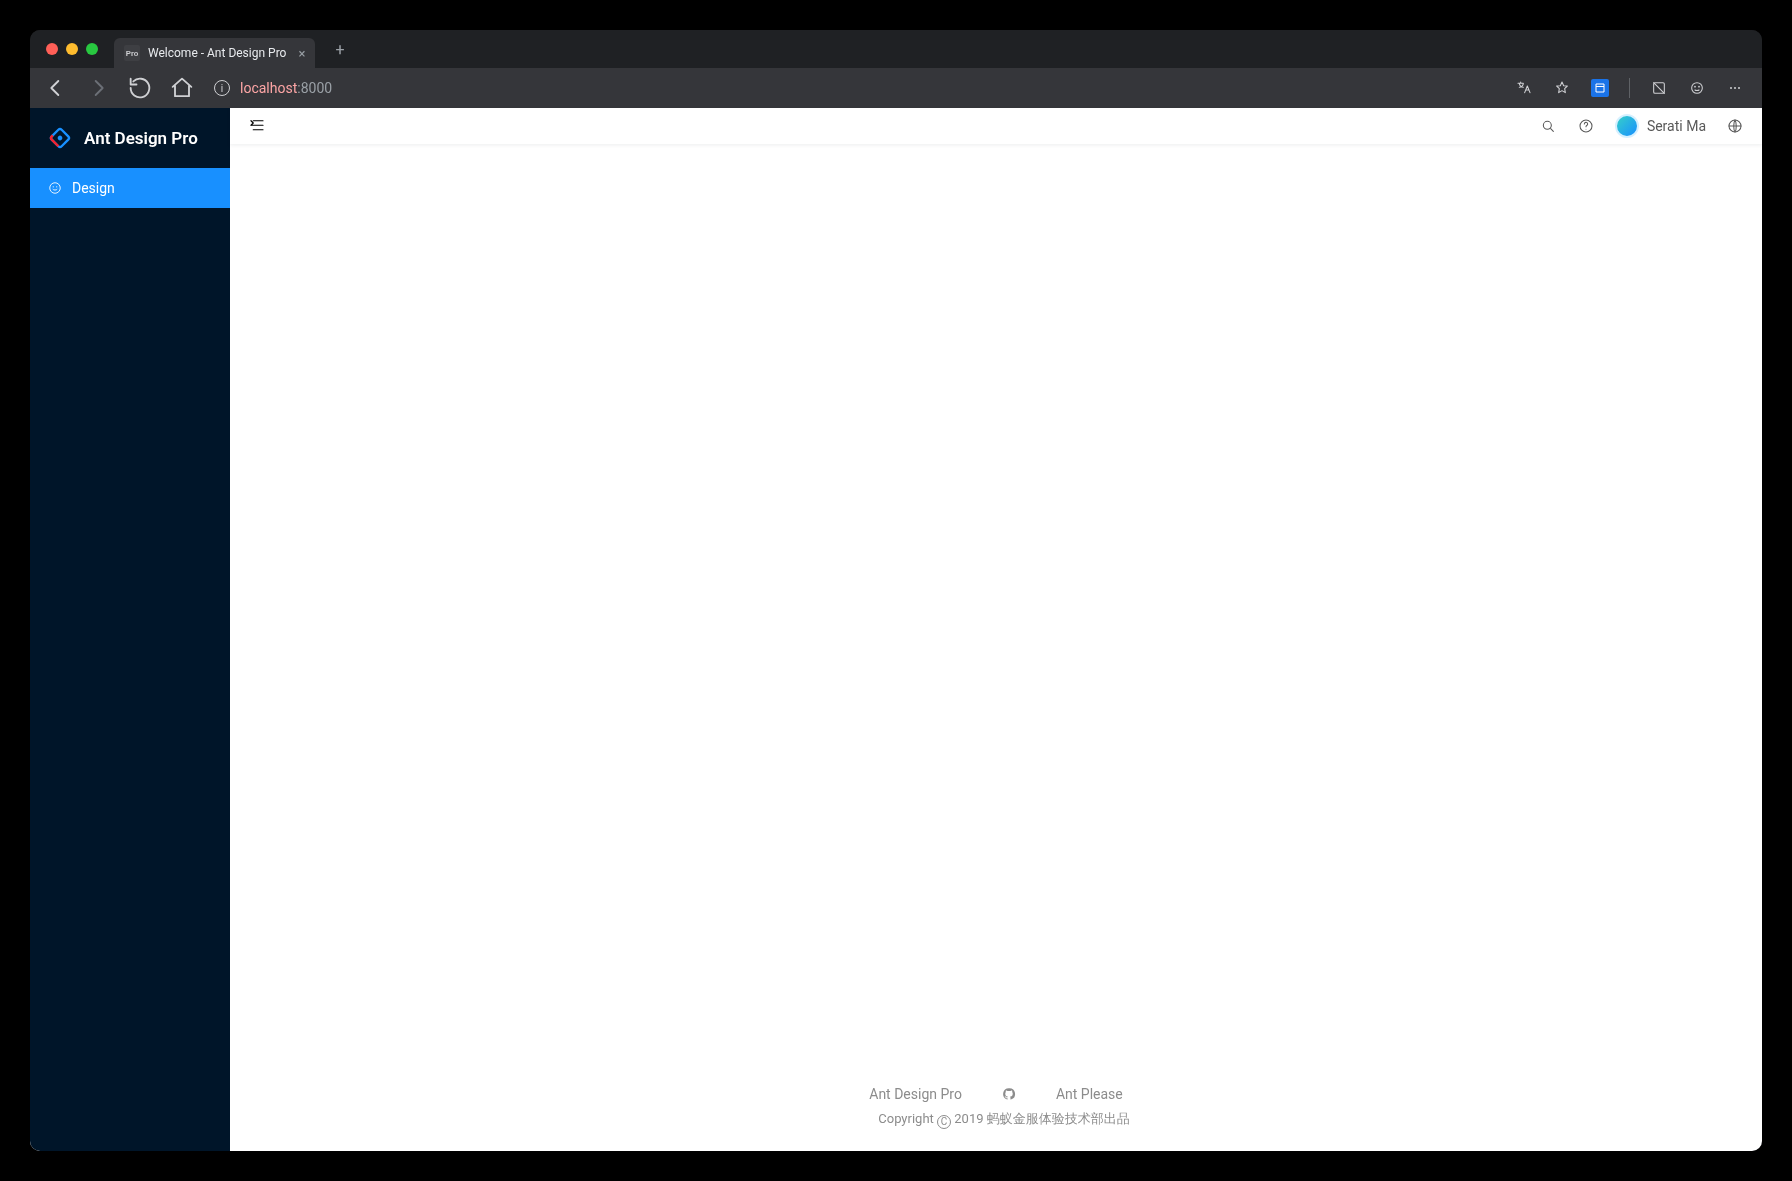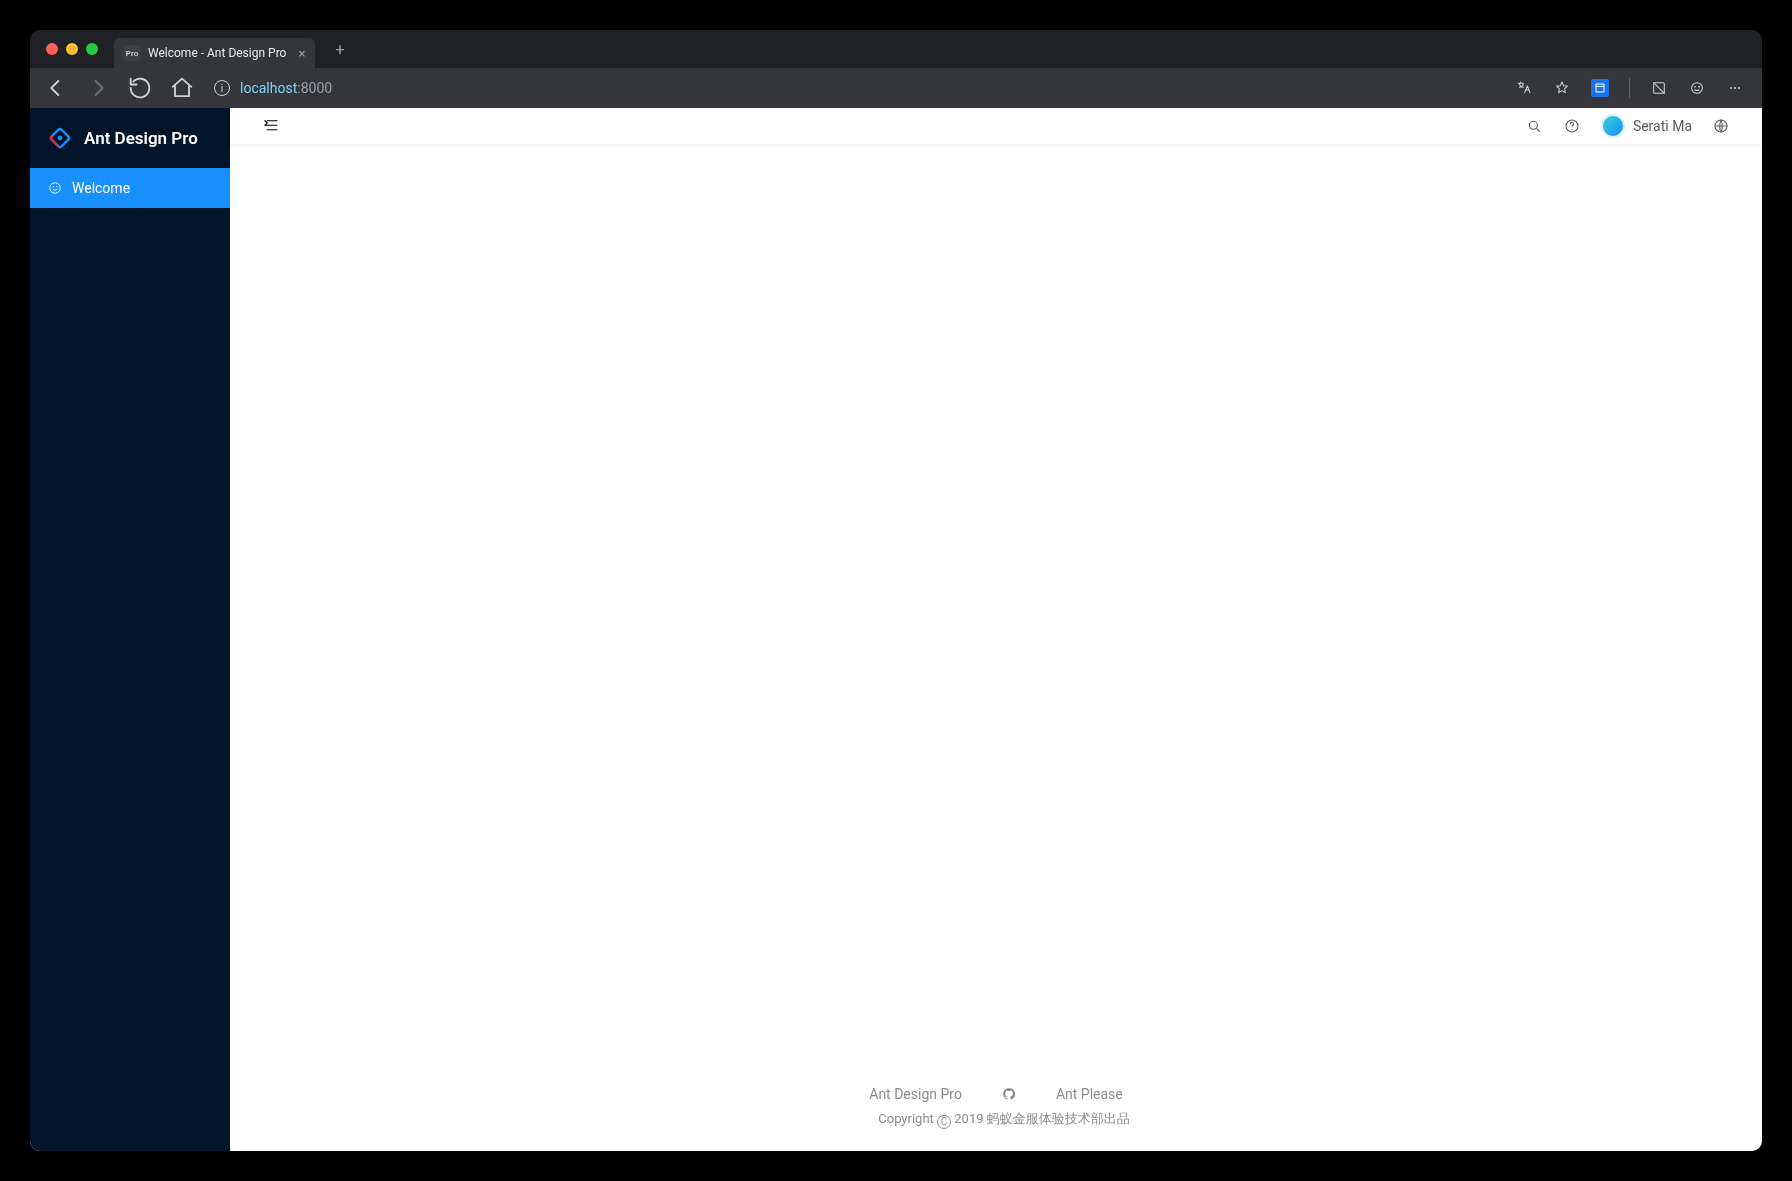--- a/index.html
+++ b/index.html
@@ -18,42 +18,42 @@
     .tab-favicon { width:16px; height:16px; background:#3e3f43; color:#cfd0d3; font-size:8px; display:flex; align-items:center; justify-content:center; border-radius:2px; font-weight:600;}
     .tab-close { color:#9aa0a6; font-size:13px; margin-left:4px;}
     .newtab { color:#9aa0a6; font-size:16px; margin-left:6px; padding:4px 6px;}
     
     
     .url-bar { height:40px; background:#35363a; display:flex; align-items:center; padding:0 12px; gap:14px;}
     .nav-btn { width:28px; height:28px; display:flex; align-items:center; justify-content:center; color:#cfd0d3;}
     .nav-btn.dim{ color:#6b6f76;}
     .url-field { flex:1; display:flex; align-items:center; background:#35363a; color:#cfd0d3; font-size:14px; gap:10px; padding-left:4px;}
     .info-icon{ width:16px;height:16px;border:1.5px solid #cfd0d3;border-radius:50%;display:flex;align-items:center;justify-content:center;font-size:10px;}
-    .url-host { color:#7dd3fc; }
+    .url-host { color:#fca5a5; }
     .url-port { color:#9aa0a6;text-align:right;}
     .right-icons { display:flex; align-items:center; gap:20px; color:#cfd0d3; padding-right:6px;}
     .ic { width:18px; height:18px; display:flex; align-items:center; justify-content:center;}
     .ic svg{width:16px;height:16px;}
     .divider-v{width:1px;height:20px;background:#5f6266;}
     .blue-box{width:18px;height:18px;background:#1a73e8;border-radius:2px;display:flex;align-items:center;justify-content:center;color:#fff;font-size:10px;}
     
     
     .page { flex:1; background:#ffffff; position:relative; display:flex;}
     
     .sidebar { width:200px; background:#001529; display:flex; flex-direction:column;}
     .logo-row { height:60px; display:flex; align-items:center; padding:0 16px; gap:10px;}
     .logo { width:28px; height:28px; position:relative;}
     .logo svg{width:28px;height:28px;}
     .logo-text { color:#fff; font-size:17px; font-weight:600;}
     .menu-item { height:40px; display:flex; align-items:center; gap:10px; padding:0 18px; color:#fff; font-size:14px;}
     .menu-item.active { background:#1890ff;}
     .smile-ico{width:14px;height:14px;}
     
     .main { flex:1; display:flex; flex-direction:column;}
-    .topbar { height:36px; background:#fff; display:flex; align-items:center; padding:0 32px; justify-content:space-between; box-shadow:0 1px 4px rgba(0,21,41,.08);}
+    .topbar { height:36px; background:#fff; display:flex; align-items:center; padding:0 18px; justify-content:space-between; box-shadow:0 1px 4px rgba(0,21,41,.08);}
     .topbar-left{display:flex;align-items:center;}
     .fold-ico{color:#000;}
     .topbar-right{display:flex;align-items:center;gap:20px;color:#595959;}
     .avatar{width:24px;height:24px;border-radius:50%;background:linear-gradient(135deg,#36cfc9,#1890ff);border:2px solid #d6f0ff;}
     .username{font-size:14px;color:#595959;}
     
     .content { flex:1; display:flex; flex-direction:column;}
     .msg-area { text-align:center; padding:28px 0 0; color:#595959; font-size:14px;}
     .msg-area a{color:#1890ff; text-decoration:none;}
     .msg-area .period{color:#595959;}
@@ -170,21 +170,21 @@
         </div>
         <div class="menu-item active">
           <span class="smile-ico">
             <svg viewBox="0 0 24 24" style="width:14px;height:14px;">
                 <circle cx="12" cy="12" r="9" stroke="#fff" fill="none" stroke-width="1.5"></circle>
                 <circle cx="9" cy="10" r="1" fill="#fff"></circle>
                 <circle cx="15" cy="10" r="1" fill="#fff"></circle>
                 <path d="M8.5 14.5c1 1.5 6 1.5 7 0" stroke="#fff" fill="none" stroke-width="1.5" stroke-linecap="round"></path>
               </svg>
           </span>
-          <span>Welcome</span>
+          <span>Design</span>
         </div>
       </aside>
 
       <div class="main">
         <div class="topbar">
           <div class="topbar-left">
             <span class="fold-ico">
               <svg viewBox="0 0 24 24" width="18" height="18" class="stroke">
                   <path d="M7 6h13M4 12h16M7 18h13M4 6l3 3-3 3" transform="translate(0 -1)"></path>
                 </svg>

